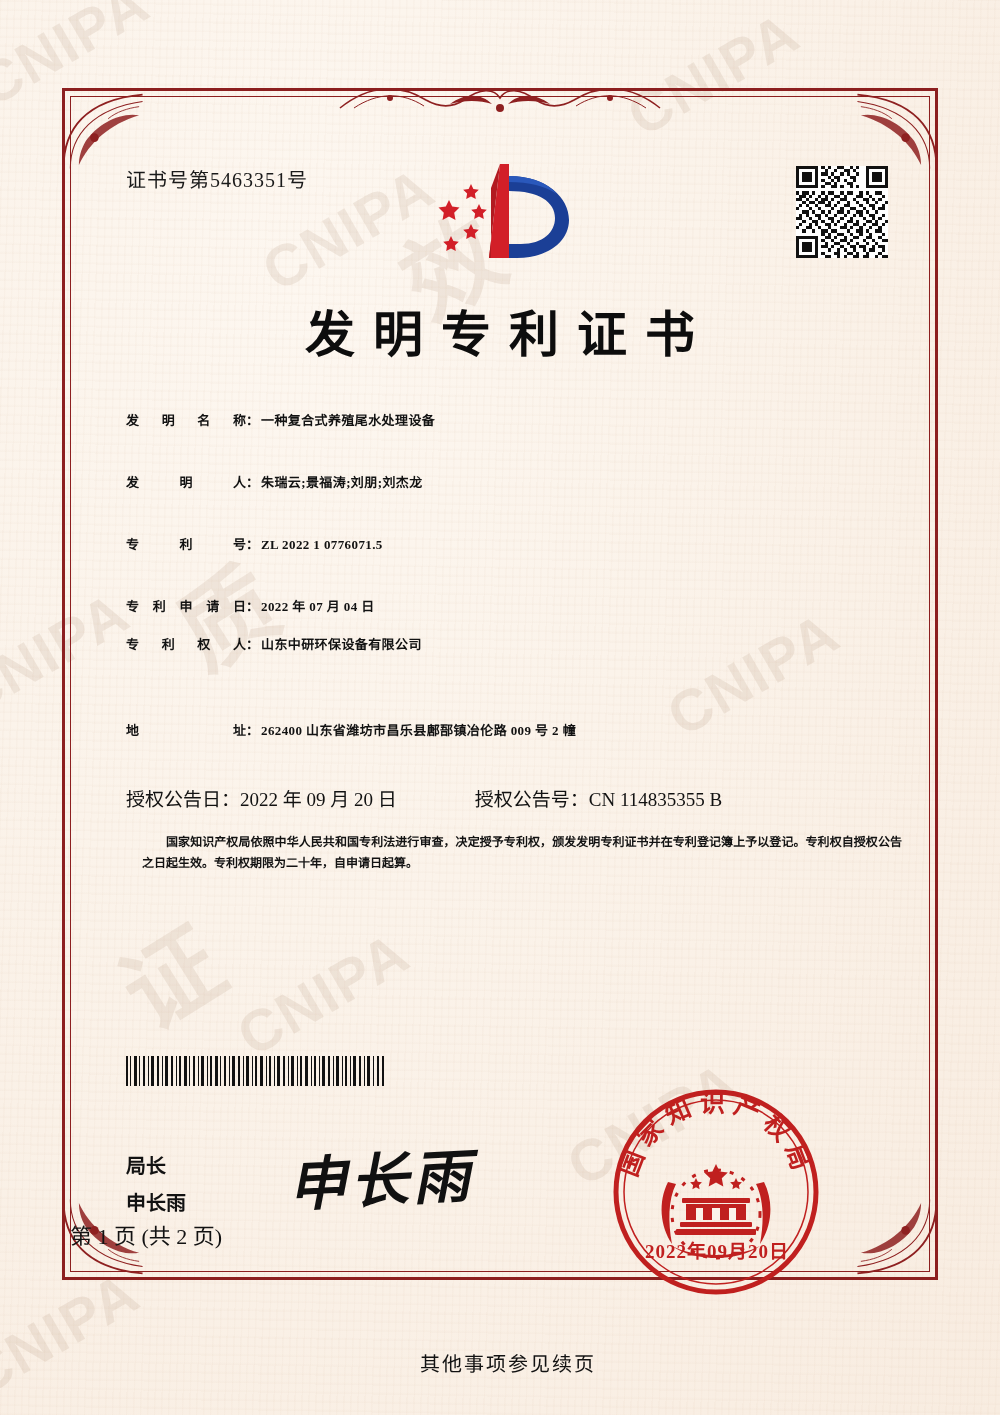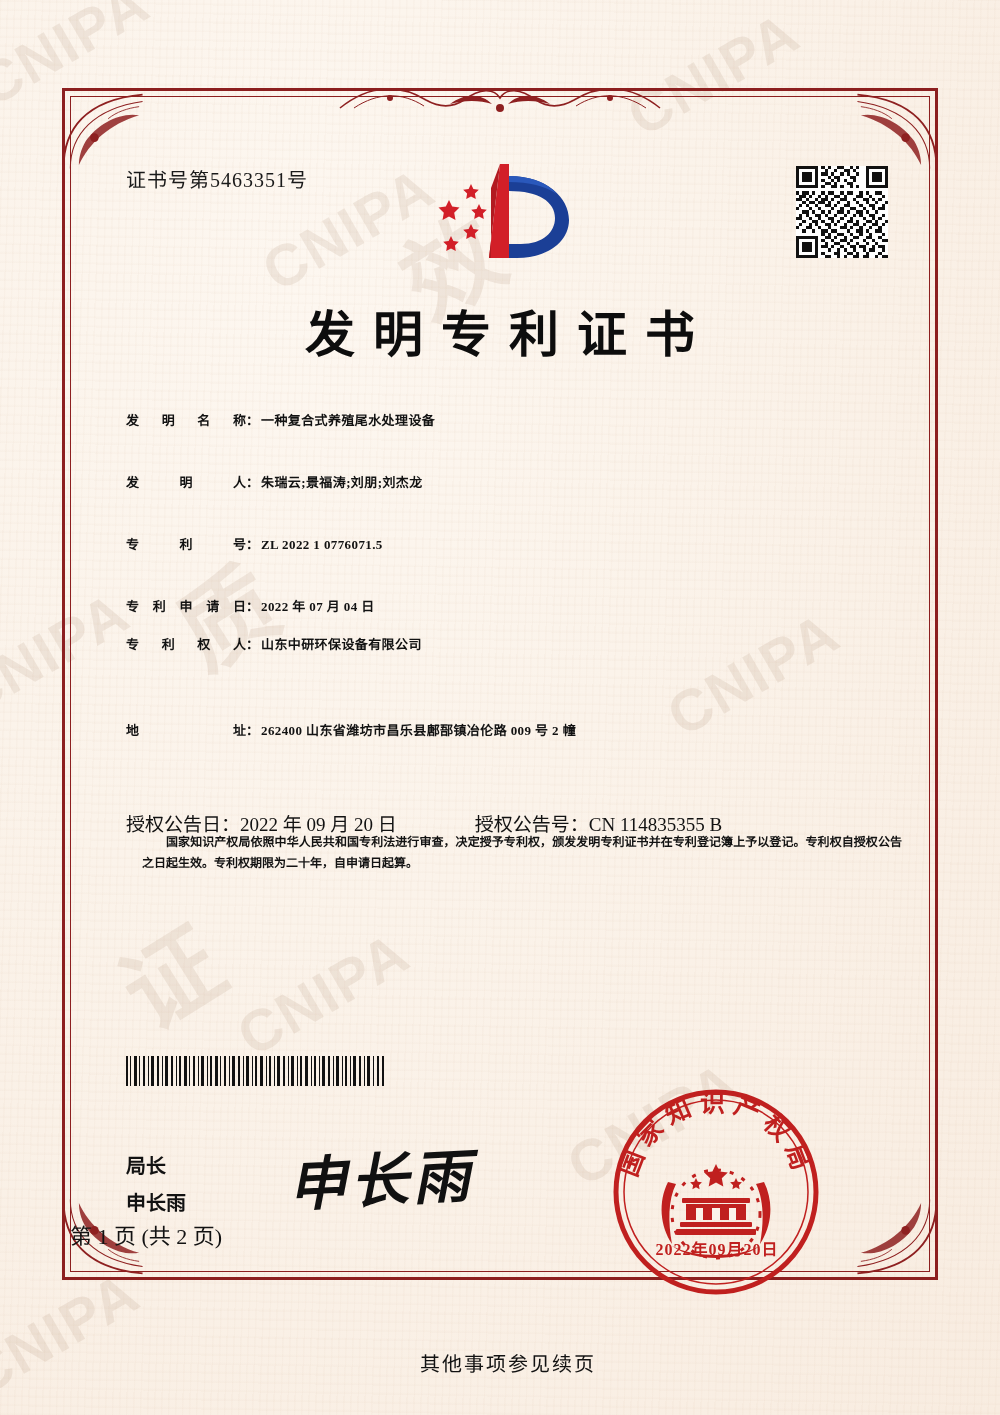--- a/index.html
+++ b/index.html
@@ -161,21 +161,21 @@
   #f-addr  { top: 626px; }
 
   #f-grant {
     position: absolute;
     left: 56px; top: 688px;
     width: 770px;
     font-size: 19px;
     color: #121212;
   }
   #f-grant .g1 { display:inline-block; }
-  #f-grant .g2 { display:inline-block; margin-left: 78px; margin-top: 25px; }
+  #f-grant .g2 { display:inline-block; margin-left: 78px; }
 
   .para {
     position: absolute;
     left: 72px;
     width: 760px;
     font-size: 12px;
     line-height: 1.75;
     color: #121212;
     text-align: justify;
     text-indent: 2em;
@@ -216,21 +216,21 @@
     position: absolute;
     left: 540px; top: 990px;
     width: 212px; height: 212px;
   }
   #seal svg { display:block; }
   #seal-date {
     position: absolute;
     left: 552px; top: 1140px;
     width: 190px;
     text-align: center;
-    font-size: 16px;
+    font-size: 19px;
     color: #c0201f;
     letter-spacing: 1px;
     font-weight: 600;
   }
 
   #page-no {
     position: absolute;
     left: 0; right: 0; top: 1122px;
     text-align: left;
     font-size: 22px;

